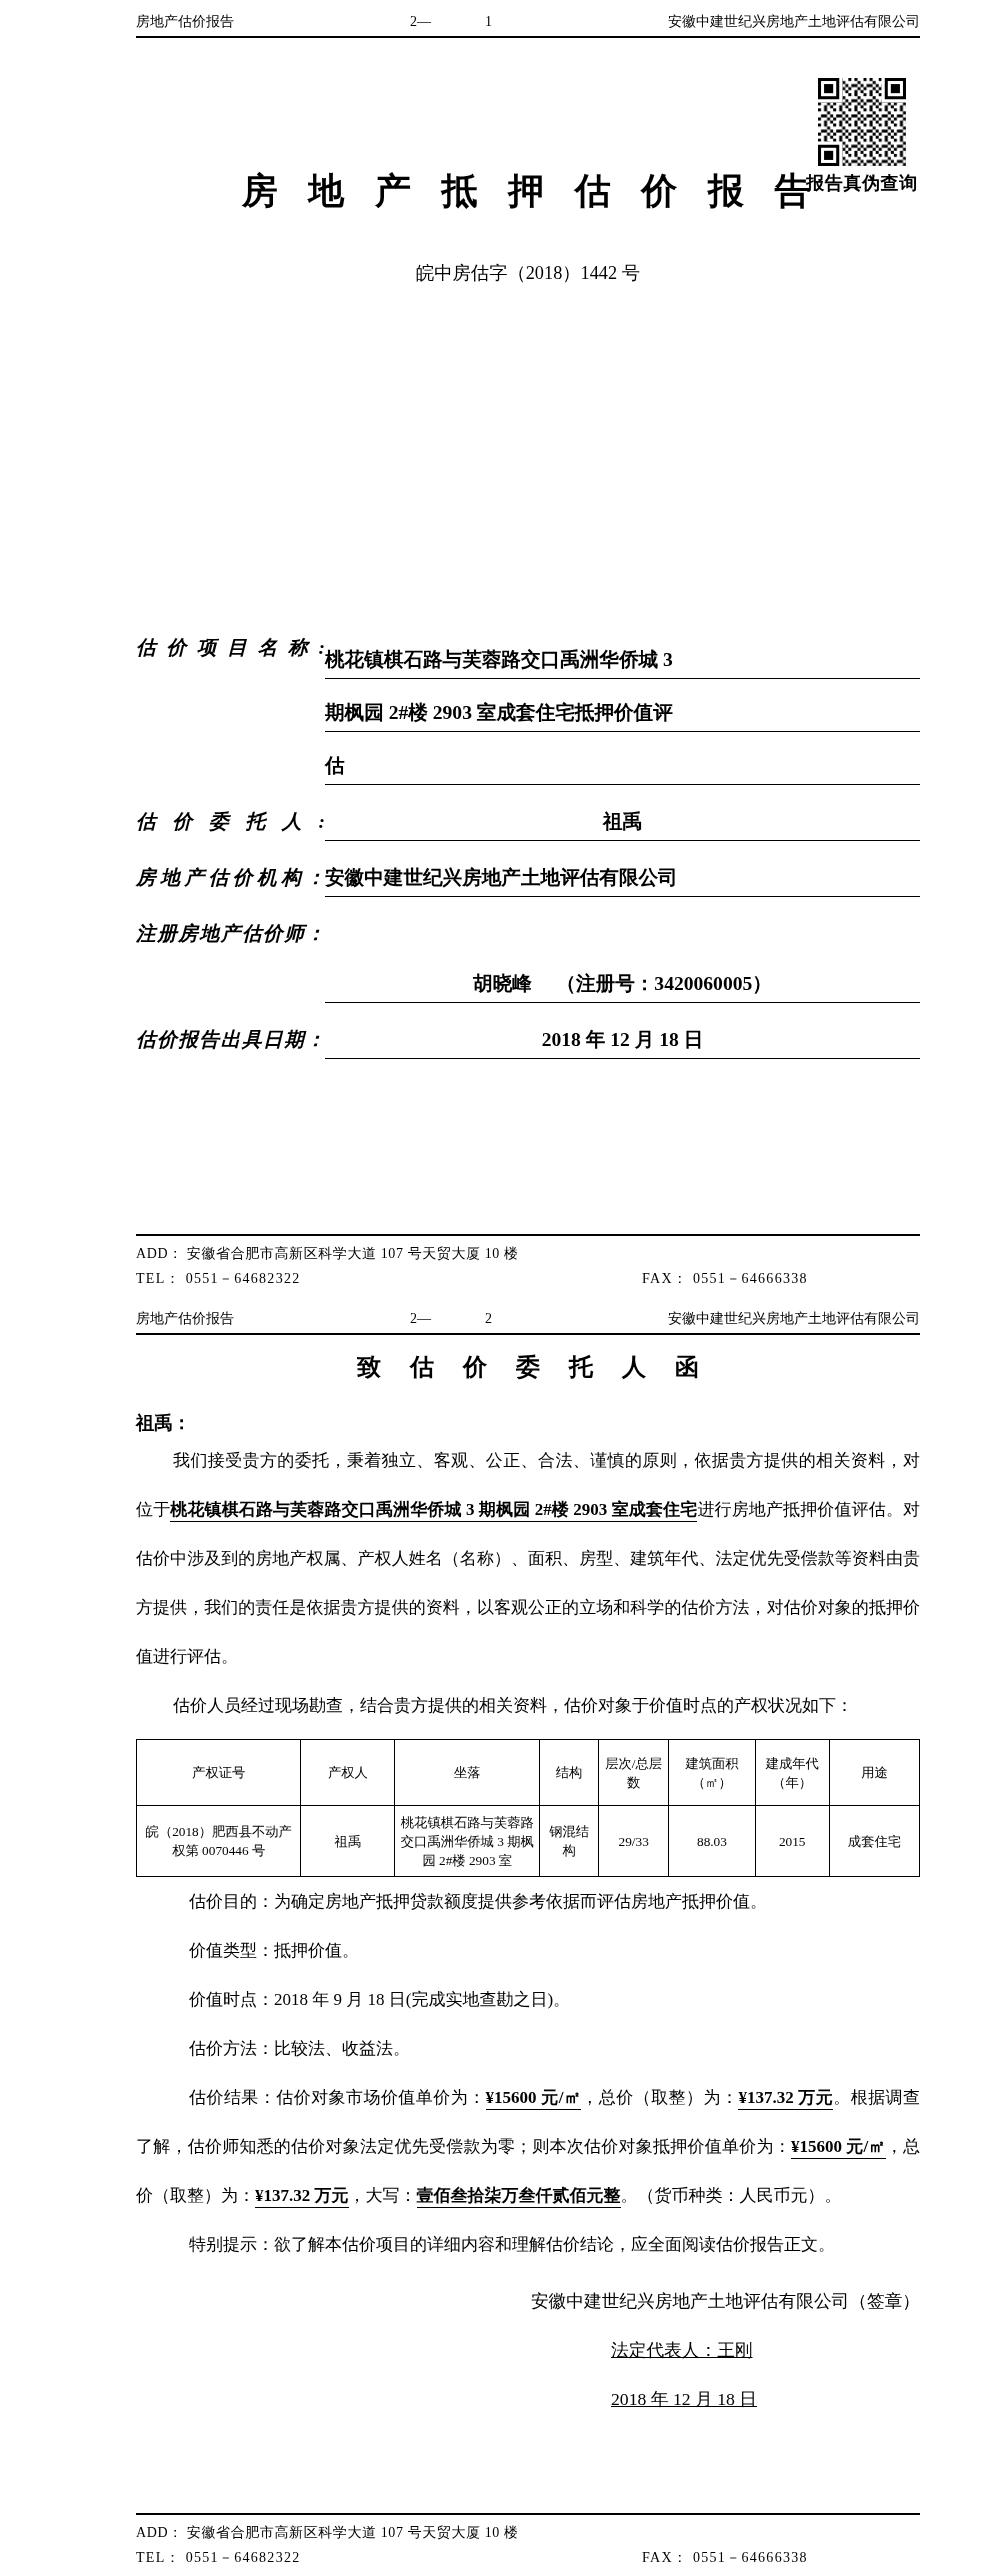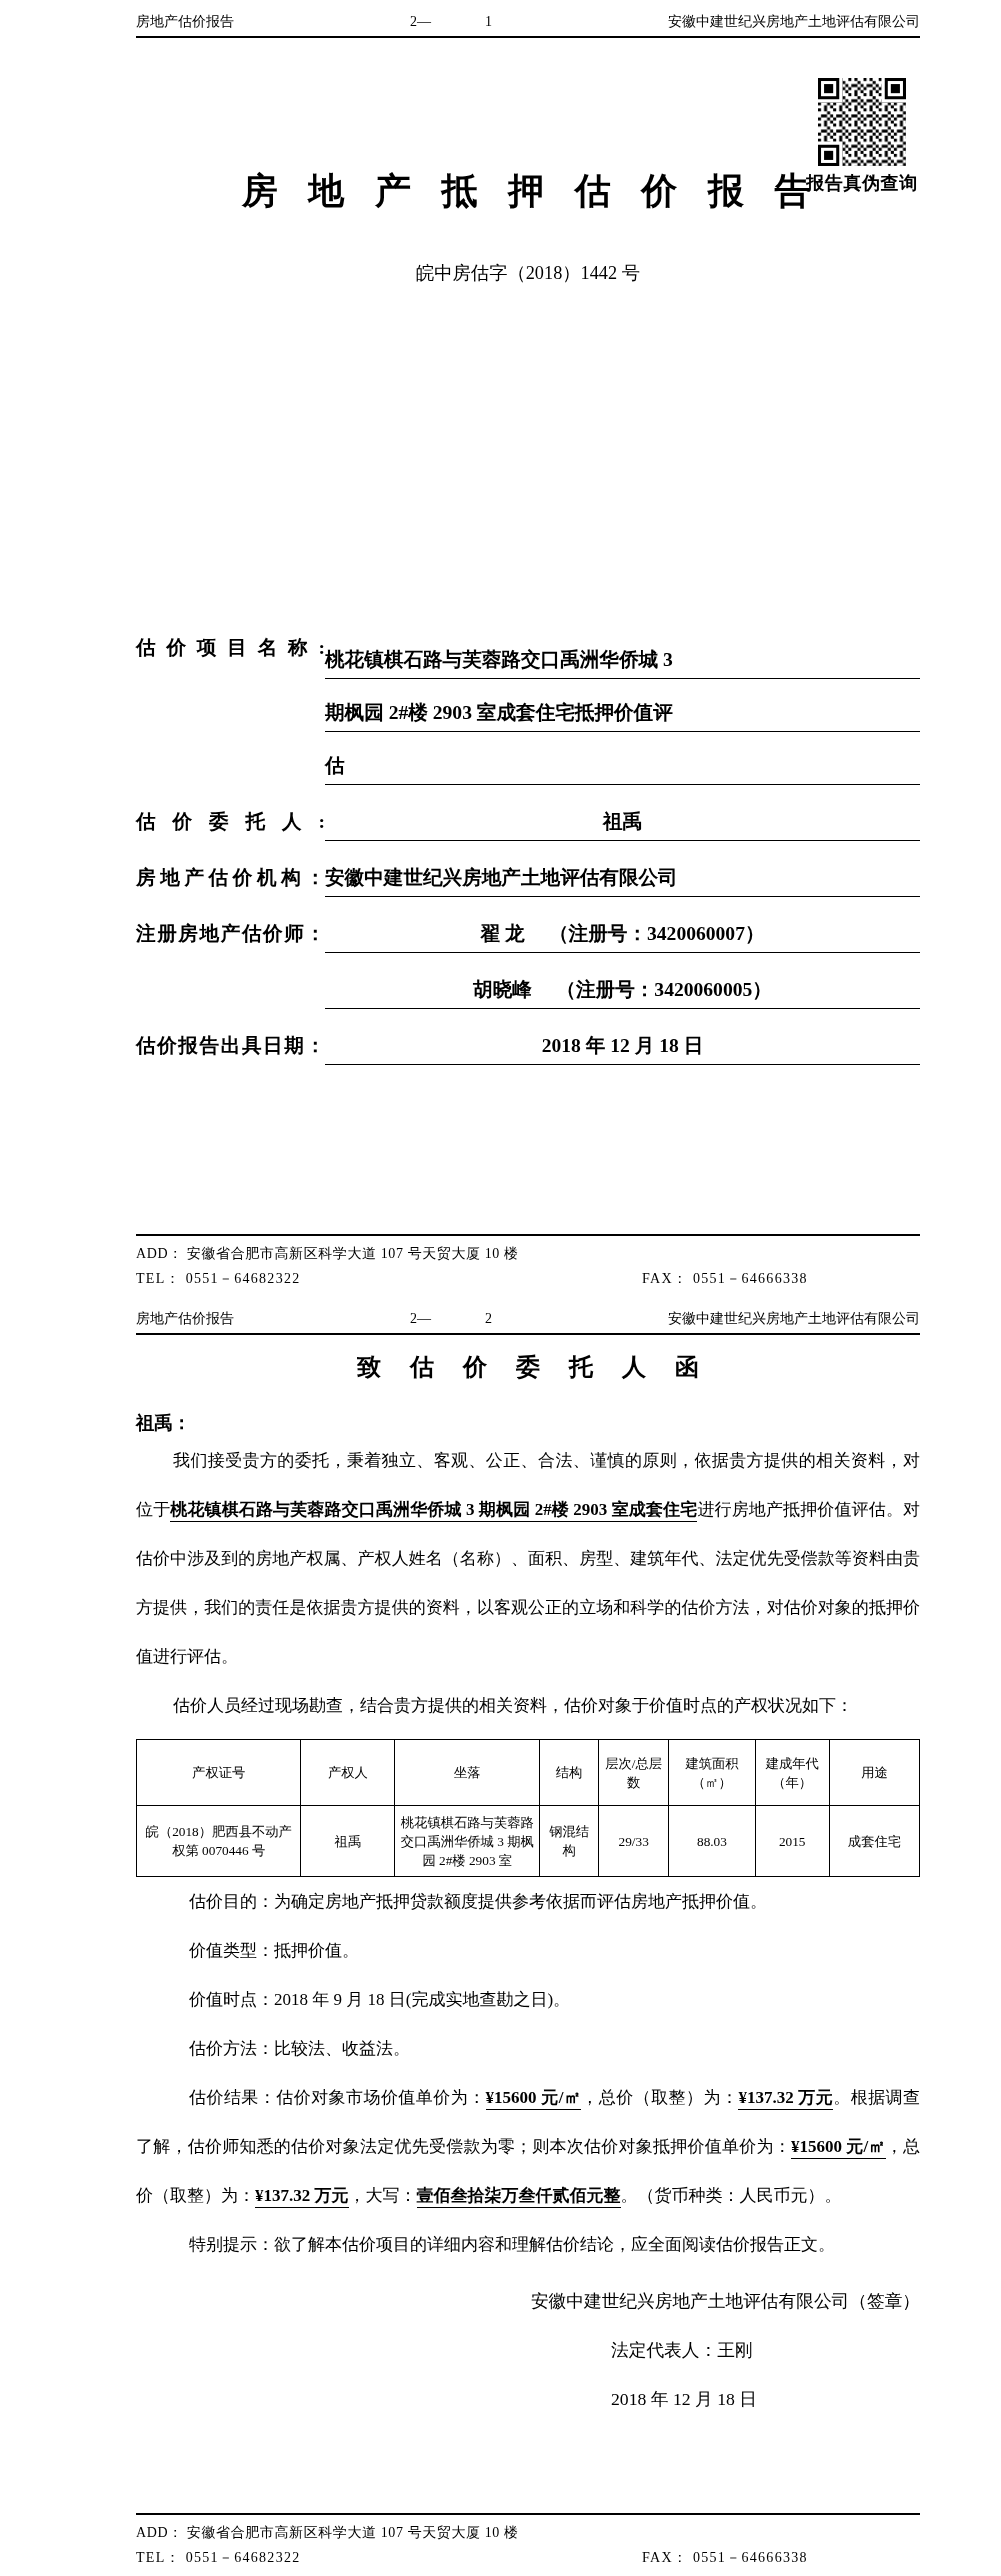--- a/index.html
+++ b/index.html
@@ -20,21 +20,21 @@
   .qr-block{position:absolute;top:78px;right:80px;width:120px;text-align:center;}
   .qr-label{margin-top:3px;font-size:18px;font-weight:bold;letter-spacing:0.6px;}
 
   .main-title{margin-top:129px;text-align:center;font-size:36px;font-weight:bold;
     letter-spacing:3.8px;word-spacing:14px;white-space:nowrap;}
   .doc-no{margin-top:44px;text-align:center;font-size:18.3px;}
 
   
   .fields{margin-top:349px;font-size:19.6px;font-weight:bold;}
   .field-row{display:flex;margin-bottom:23px;}
-  .field-label{flex:0 0 189px;display:block;text-align-last:justify;}
+  .field-label{flex:0 0 189px;display:block;text-align-last:justify;font-style:italic;}
   .field-value{flex:1;}
   .stack{flex:1;margin-top:12px;}
   .u-line{border-bottom:1.9px solid #000;padding-bottom:5px;}
   .stack .u-line{margin-bottom:20px;}
   .stack .u-line:last-child{margin-bottom:0;}
   .center{text-align:center;}
 
   
   .page-footer{position:absolute;left:136px;right:82px;bottom:8.8px;
     border-top:2.5px solid #000;padding-top:9px;font-size:14px;}
@@ -54,21 +54,21 @@
   .prop-table{width:100%;border-collapse:collapse;margin-top:8.8px;font-size:13.3px;
     text-align:center;border:1.3px solid #000;}
   .prop-table th,.prop-table td{border:0.6px solid #000;padding:6.3px 3.8px;
     font-weight:normal;line-height:19px;}
   .prop-table th{height:53px;}
 
   .item-para{font-size:17px;line-height:49px;text-align:justify;text-indent:53px;margin:0;}
 
   
   .sig-company{margin-top:7.6px;font-size:17.7px;line-height:49px;text-align:right;}
-  .sig-line{font-size:17.7px;line-height:49px;margin-left:475px;}
+  .sig-line{font-size:17.7px;line-height:49px;margin-left:475px;text-decoration:underline;}
 </style>
 </head>
 <body>
 
 <div class="page page-one">
 
   <div class="doc-header">
     <span>房地产估价报告</span>
     <span class="hc">
       <span>2—</span>
@@ -129,21 +129,20 @@
       <span class="field-value u-line center">祖禹</span>
     </div>
 
     <div class="field-row">
       <span class="field-label">房地产估价机构：</span>
       <span class="field-value u-line">安徽中建世纪兴房地产土地评估有限公司</span>
     </div>
 
     <div class="field-row">
       <span class="field-label">注册房地产估价师：</span>
-      <span class="field-value u-line center">翟  龙　 （注册号：3420060007）</span>
     </div>
 
     <div class="field-row">
       <span class="field-label"></span>
       <span class="field-value u-line center">胡晓峰　 （注册号：3420060005）</span>
     </div>
 
     <div class="field-row">
       <span class="field-label">估价报告出具日期：</span>
       <span class="field-value u-line center">2018 年 12 月 18 日</span>

